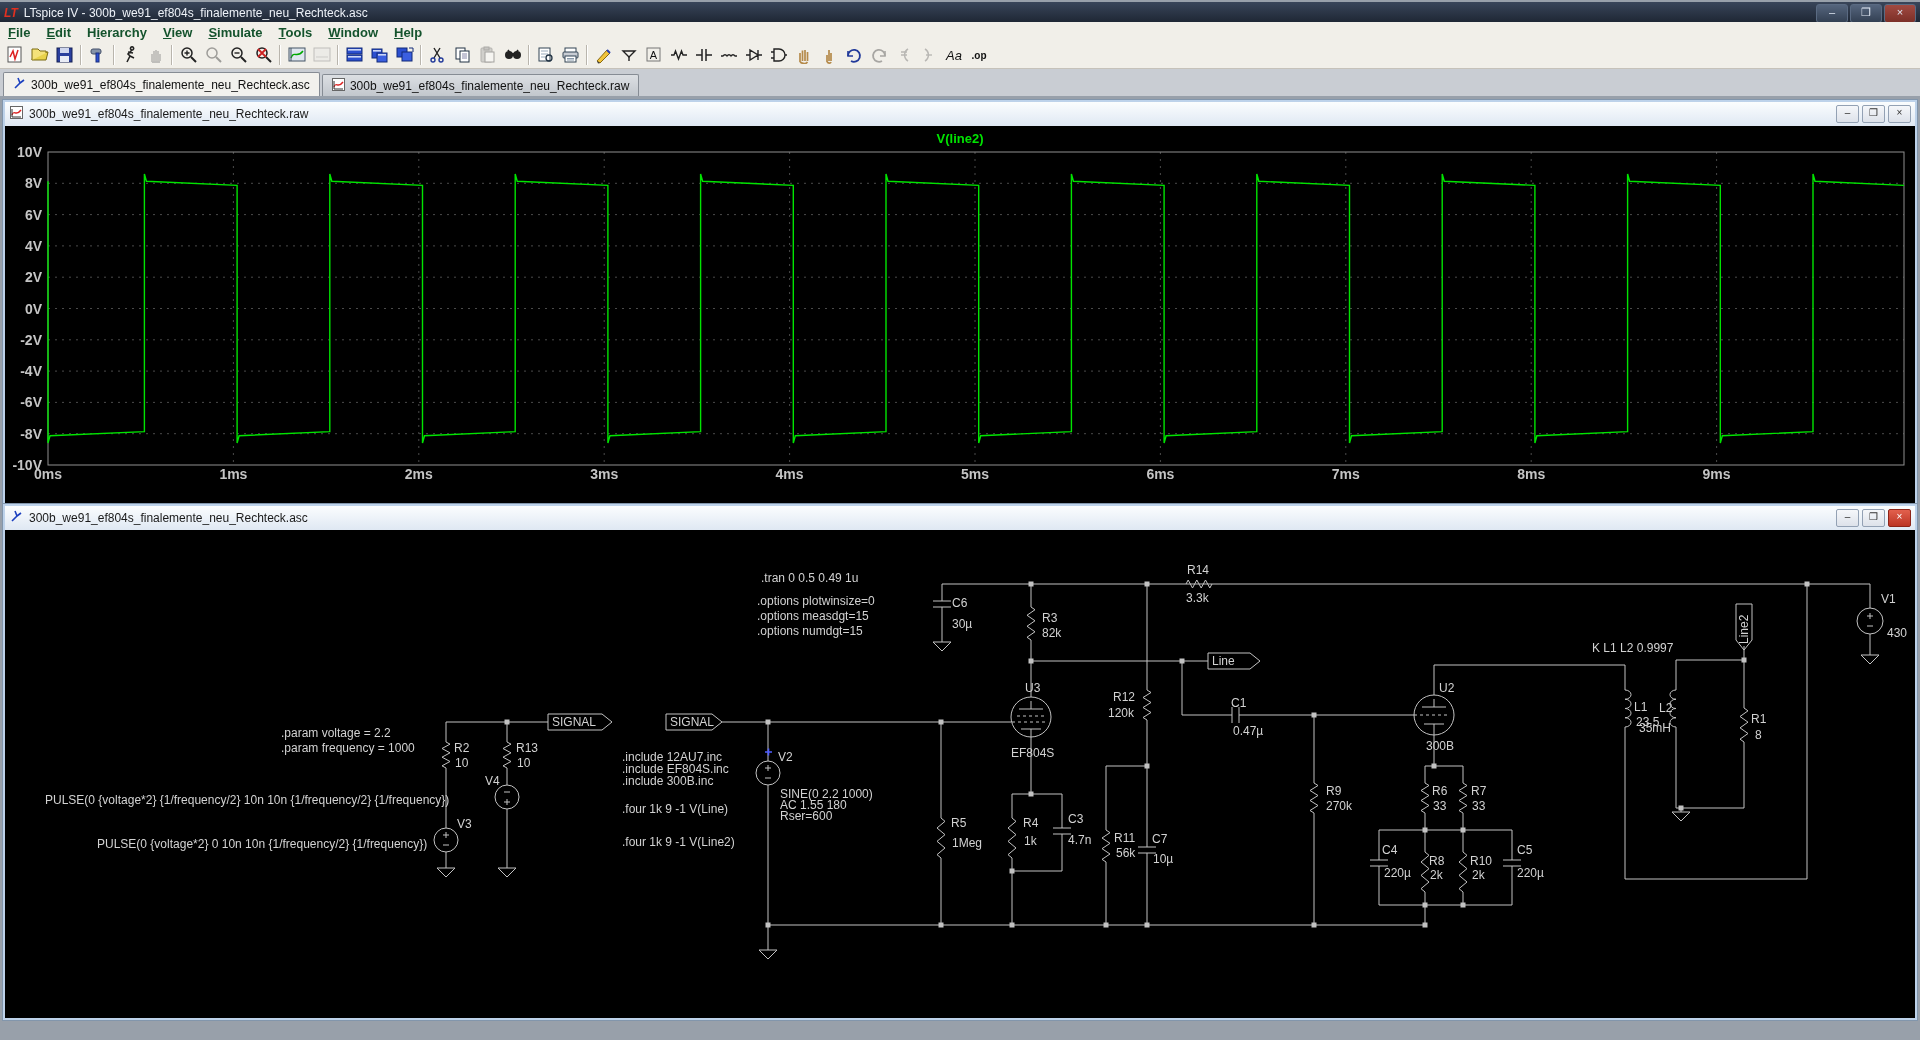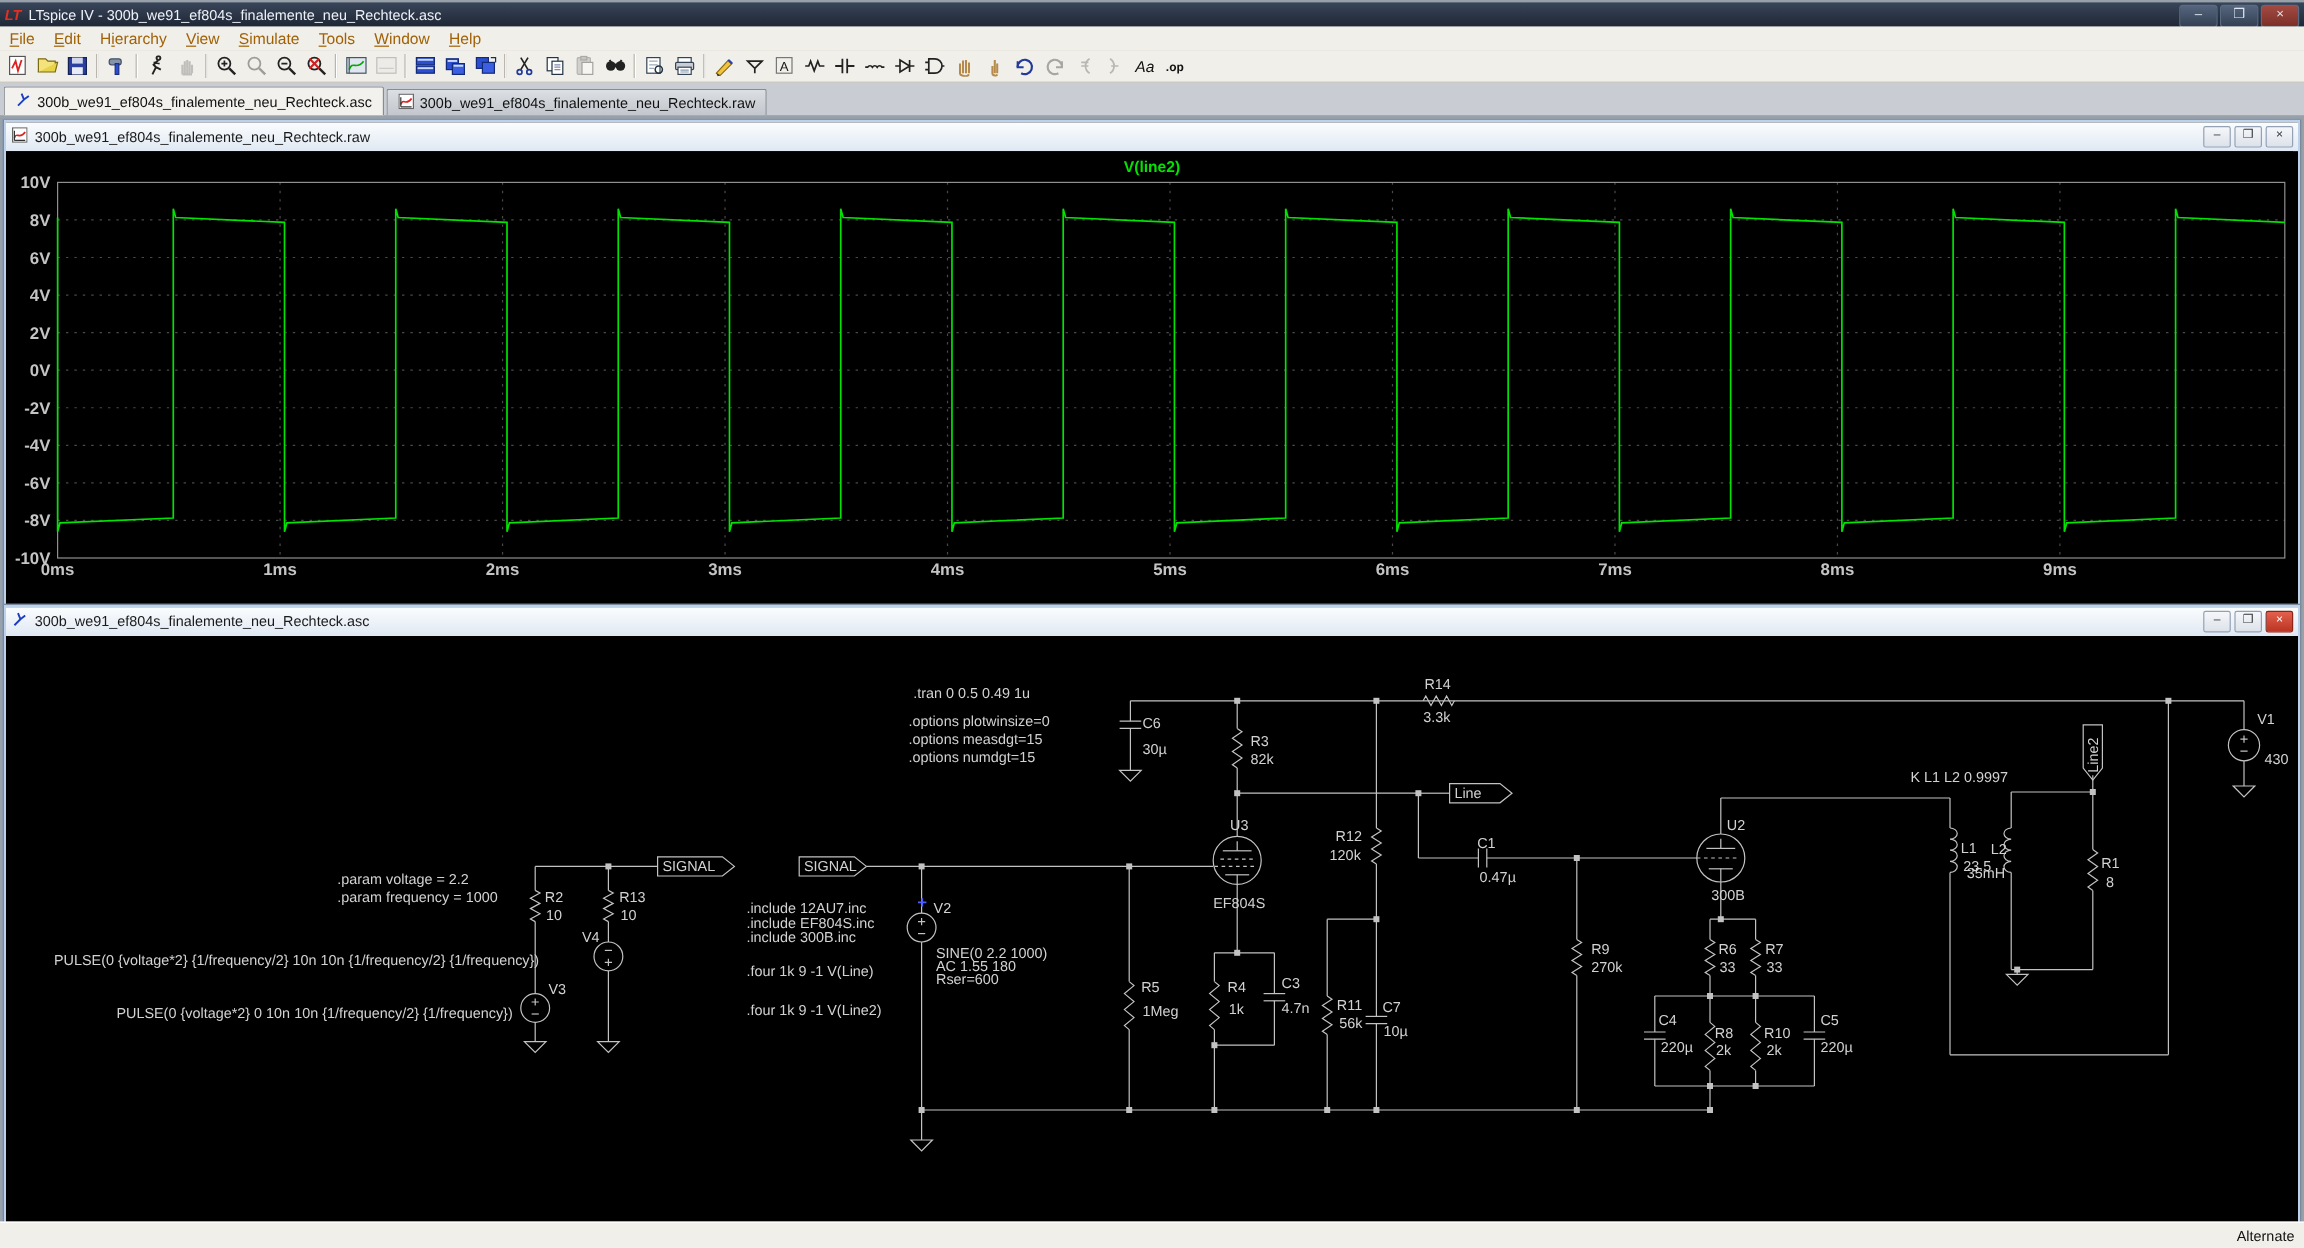--- a/index.html
+++ b/index.html
@@ -7,21 +7,21 @@
   
   #titlebar{position:absolute;left:0;top:2px;width:100%;height:22px;
     background:linear-gradient(#39455a,#1c2431);color:#eef2f8;display:flex;align-items:center;font-size:12px;}
   #titlebar .logo{font-style:italic;font-weight:bold;color:#e03020;margin:0 6px 0 4px;font-size:12px;}
   #titlebar .tb-buttons{margin-left:auto;display:flex;gap:2px;padding-right:4px;}
   .cap-btn{width:30px;height:17px;border:1px solid #5a6a82;border-radius:3px;
     background:linear-gradient(#55657d,#334053);color:#dfe7f2;font-size:11px;line-height:15px;text-align:center;cursor:default;}
   .cap-btn.close{background:linear-gradient(#a14a42,#7c2f27);}
   
   #menubar{position:absolute;left:0;top:22px;width:100%;height:20px;background:#f1efe9;
-    border-bottom:1px solid #d8d4cc;display:flex;align-items:center;font-size:13px;color:#a16207;}
+    border-bottom:1px solid #d8d4cc;display:flex;align-items:center;font-size:13px;color:#14532d;font-weight:bold;}
   .menu-item{padding:1px 8px;cursor:default;}
   .menu-item u{text-decoration:underline;}
   
   #toolbar{position:absolute;left:0;top:42px;width:100%;height:27px;background:#f1efe9;
     border-bottom:1px solid #c6c2ba;display:flex;align-items:center;padding-left:2px;box-sizing:border-box;}
   .tbtn{width:25px;height:23px;display:flex;align-items:center;justify-content:center;}
   .tbtn svg{display:block;}
   .tsep{width:1px;height:20px;background:#b9b5ad;border-right:1px solid #ffffff;margin:0 3px;}
   .gray{opacity:.4;filter:grayscale(1);}
   
@@ -646,16 +646,13 @@
           <text x="1654" y="182" font-size="12" fill="#d2d2d2">L2</text>
           <text x="1634" y="202" font-size="12" fill="#d2d2d2">35mH</text>
           <text x="1746" y="193" font-size="12" fill="#d2d2d2">R1</text>
           <text x="1750" y="209" font-size="12" fill="#d2d2d2">8</text>
           <text x="1876" y="73" font-size="12" fill="#d2d2d2">V1</text>
           <text x="1882" y="107" font-size="12" fill="#d2d2d2">430</text>
         </svg>
     </div>
   </div>
 
-  <div id="statusbar">
-    <span class="right">Alternate</span>
-  </div>
 </div>
 
 </body></html>

